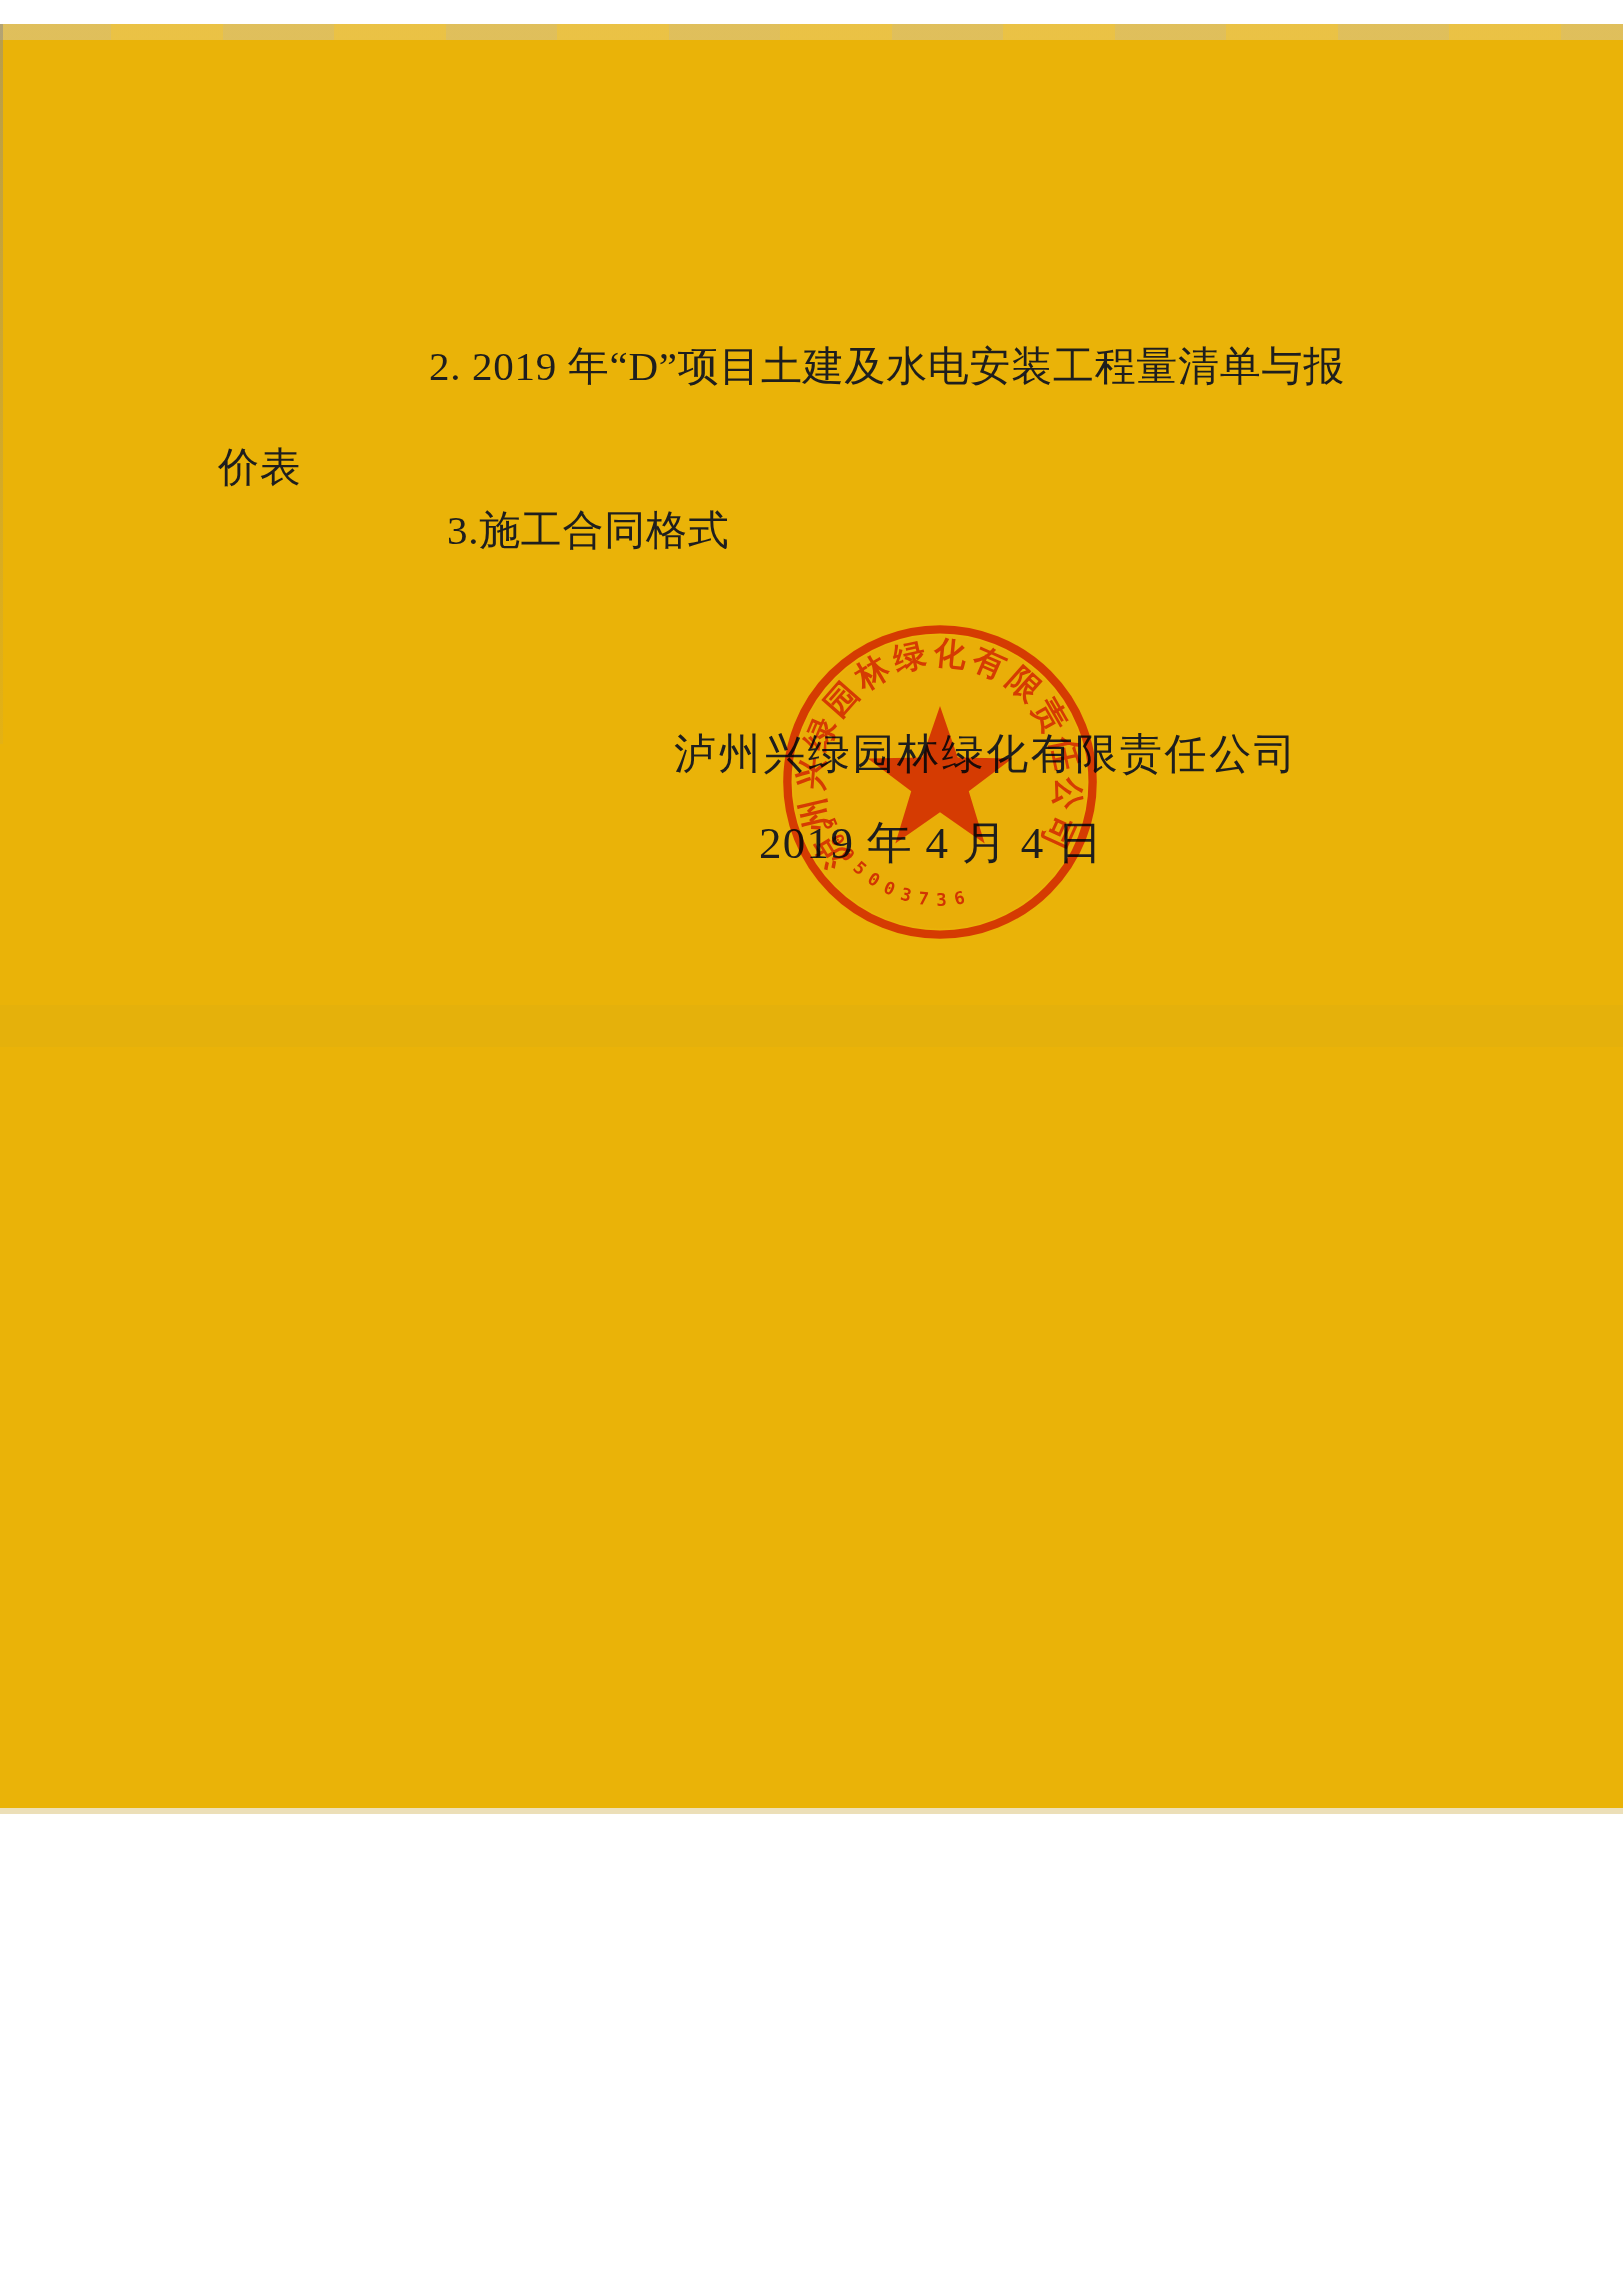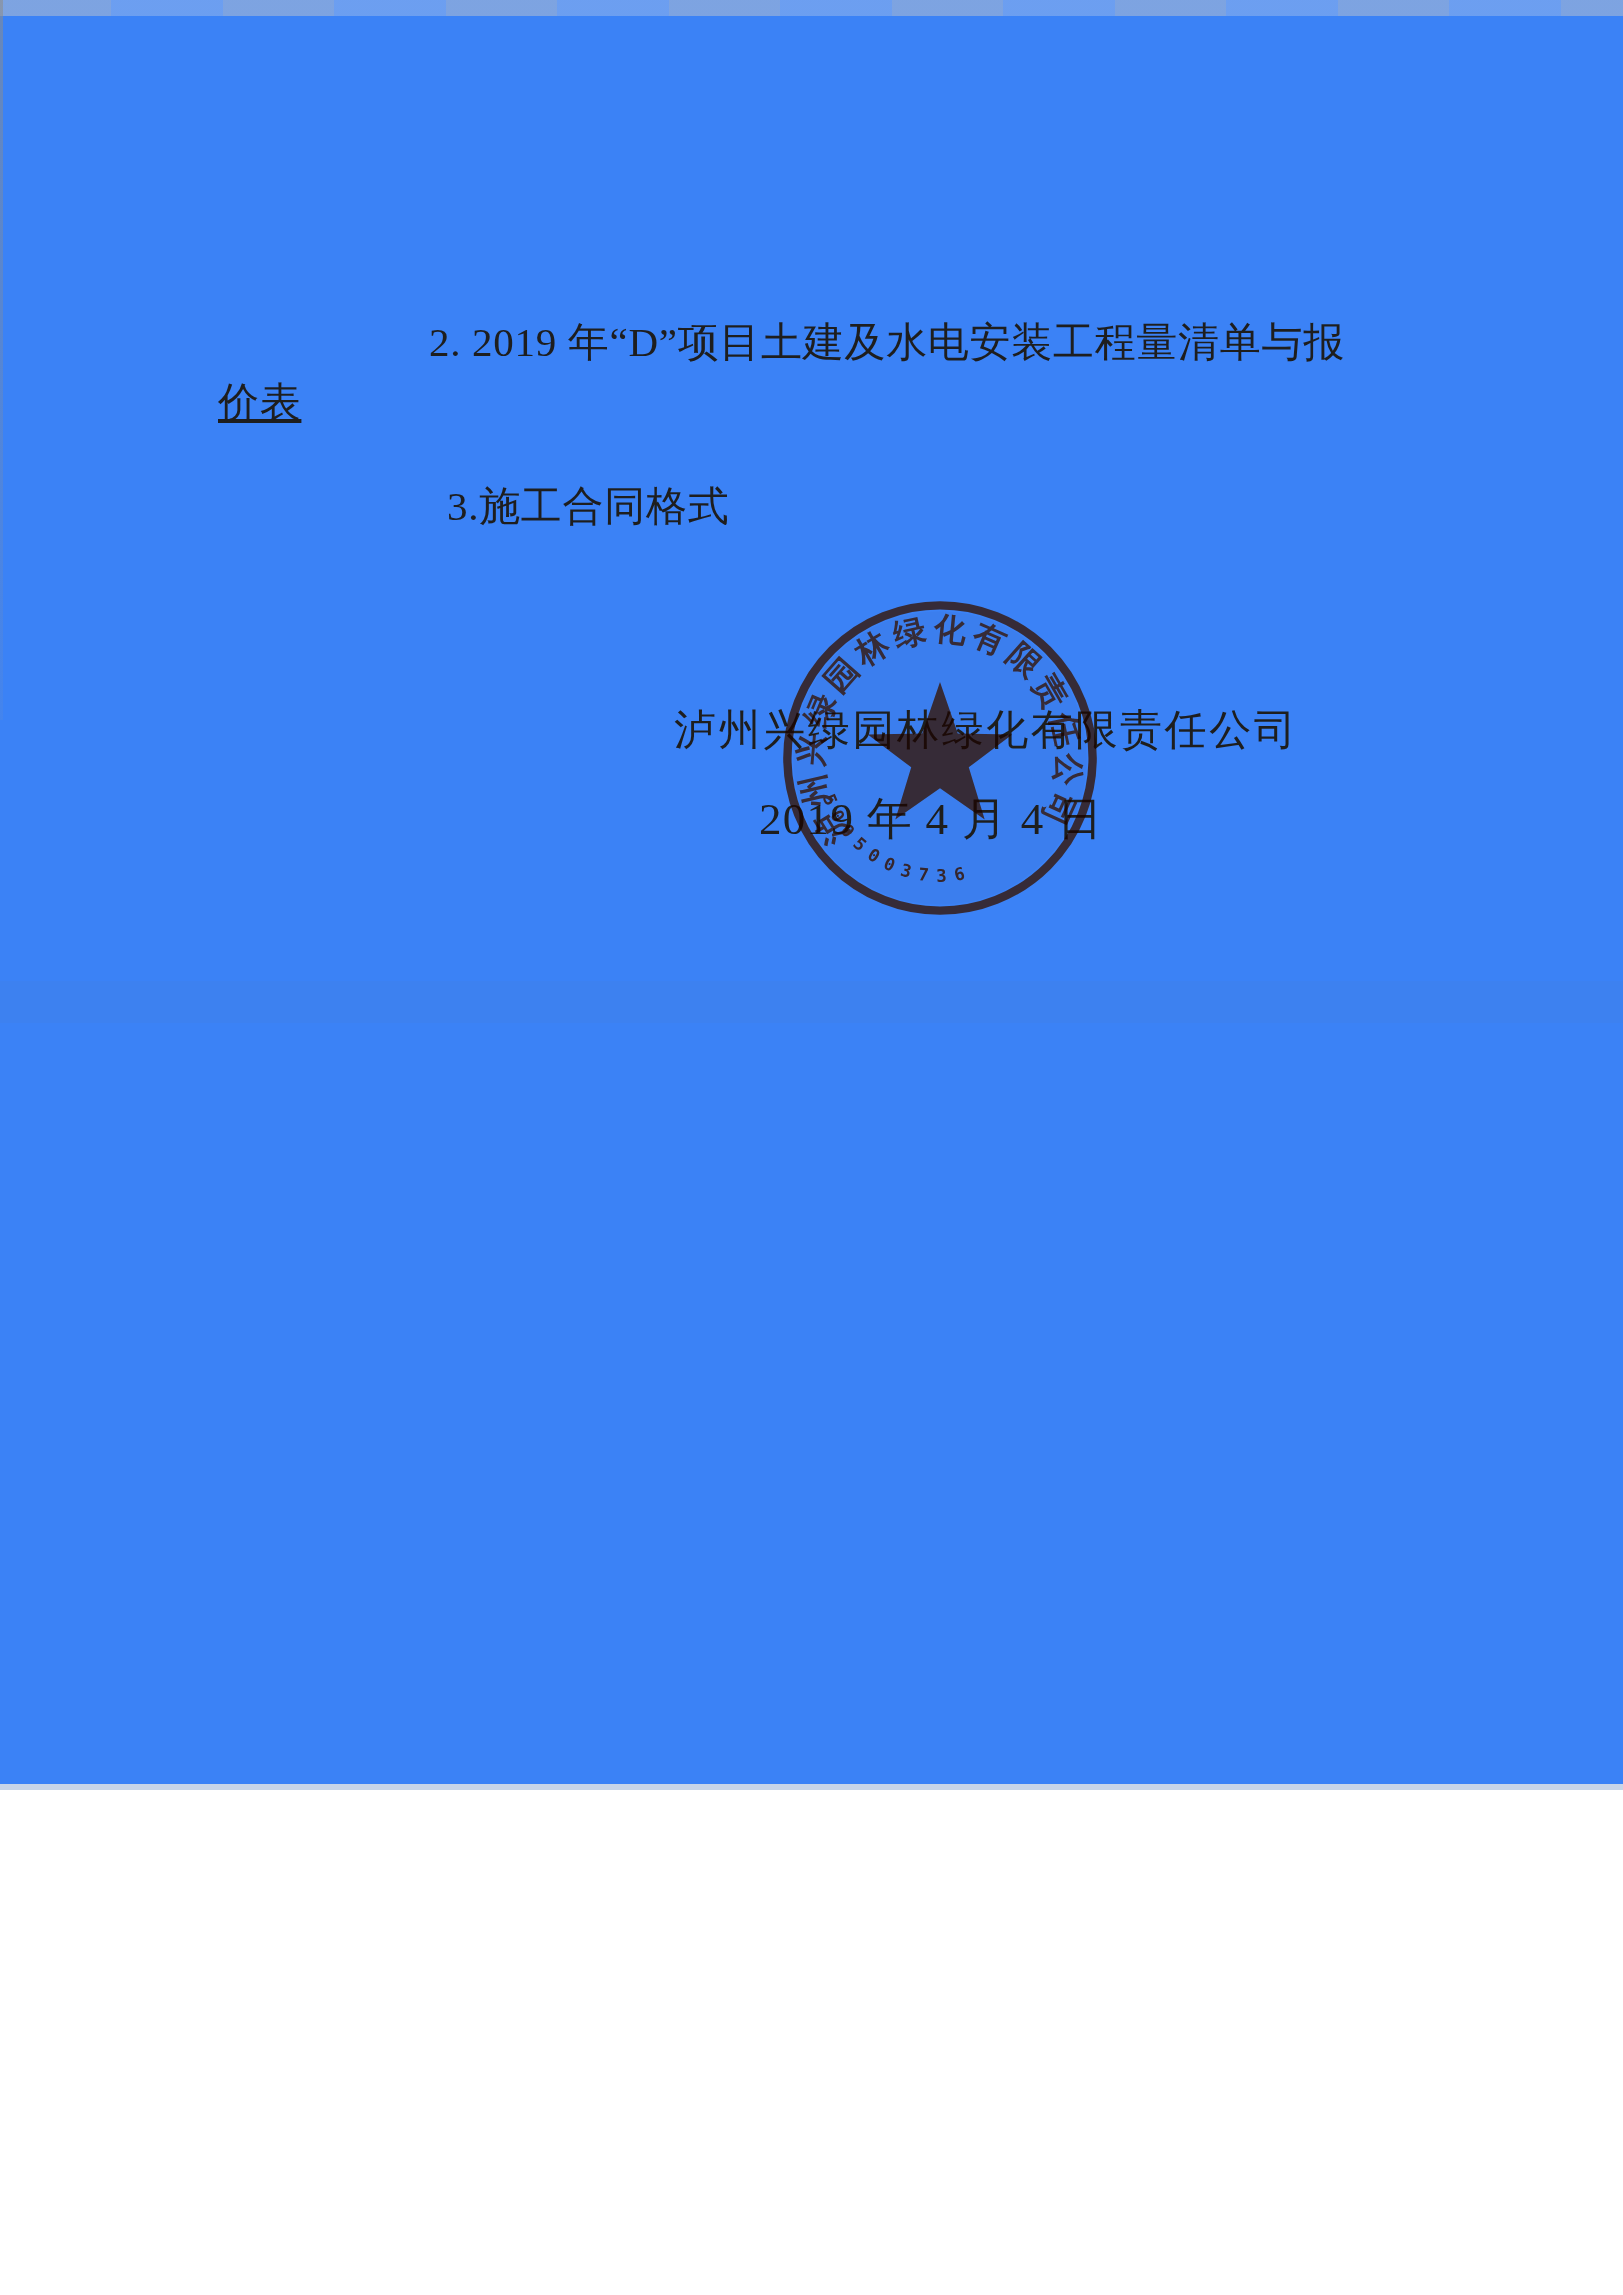--- a/index.html
+++ b/index.html
@@ -4,24 +4,25 @@
 <style>
   html, body {
     margin: 0;
     padding: 0;
     background: #ffffff;
   }
   .page {
     position: relative;
     width: 1623px;
     height: 1790px;
-    background: #3b82f6;
+    background: #eab308;
     overflow: hidden;
     font-family: "Liberation Serif", "DejaVu Serif", serif;
     color: #1e1e1e;
+    margin-top: 24px;
   }
   
   .edge-top {
     position: absolute;
     left: 0; top: 0;
     width: 100%; height: 15.7px;
     background:
       repeating-linear-gradient(90deg,
         rgba(210,206,198,0.55) 0px, rgba(210,206,198,0.55) 111px,
         rgba(235,232,226,0.35) 111px, rgba(235,232,226,0.35) 223px);
@@ -49,21 +50,21 @@
   }
   
   .tline {
     position: absolute;
     white-space: pre;
     font-size: 41px;
     letter-spacing: 0.7px;
     line-height: 1;
   }
   .line1 { left: 429px; top: 322px; }
-  .line2 { left: 218px; top: 382px; text-decoration: underline; }
+  .line2 { left: 218px; top: 423px; }
   .line3 { left: 447px; top: 486px; }
   .line4 { left: 429px; top: 565px; }
   .company {
     position: absolute;
     left: 674px; top: 709px;
     font-size: 42px;
     letter-spacing: 2.6px;
     white-space: pre;
     line-height: 1;
   }

